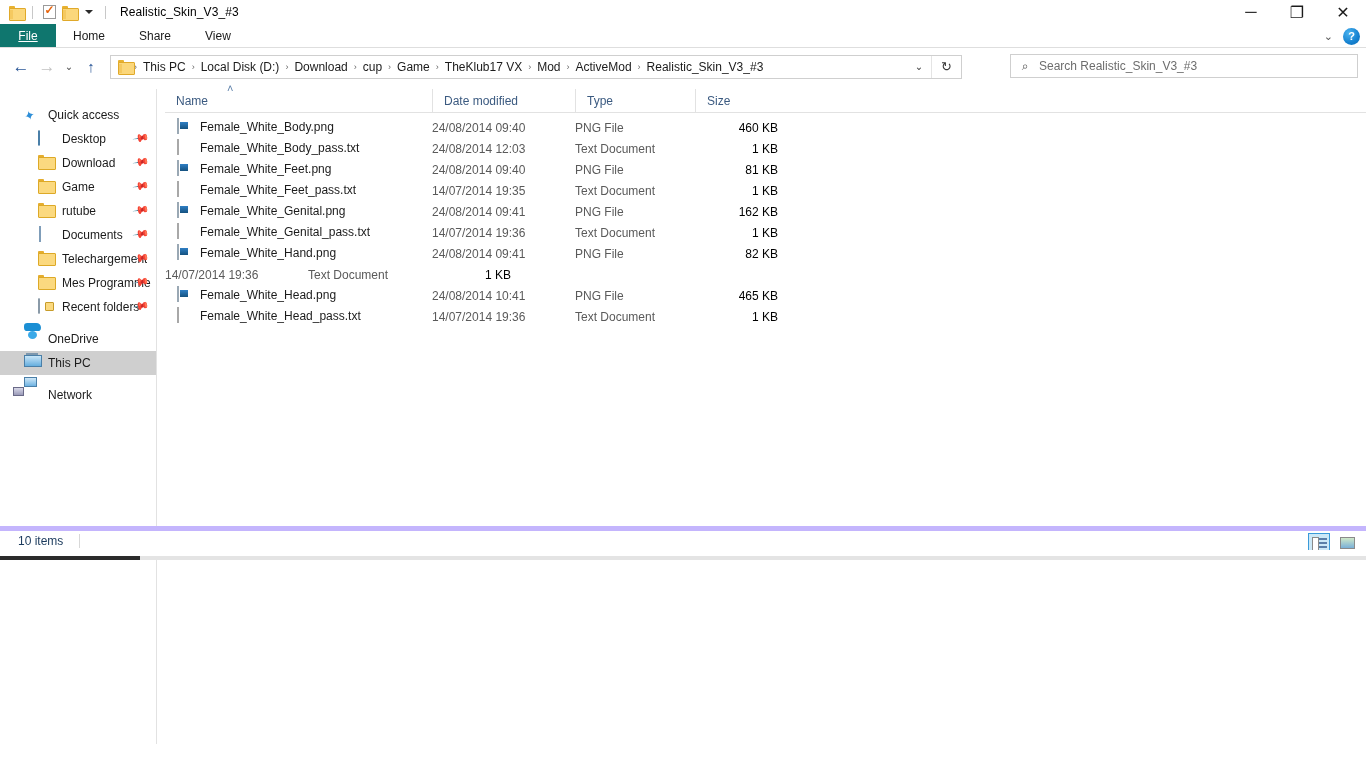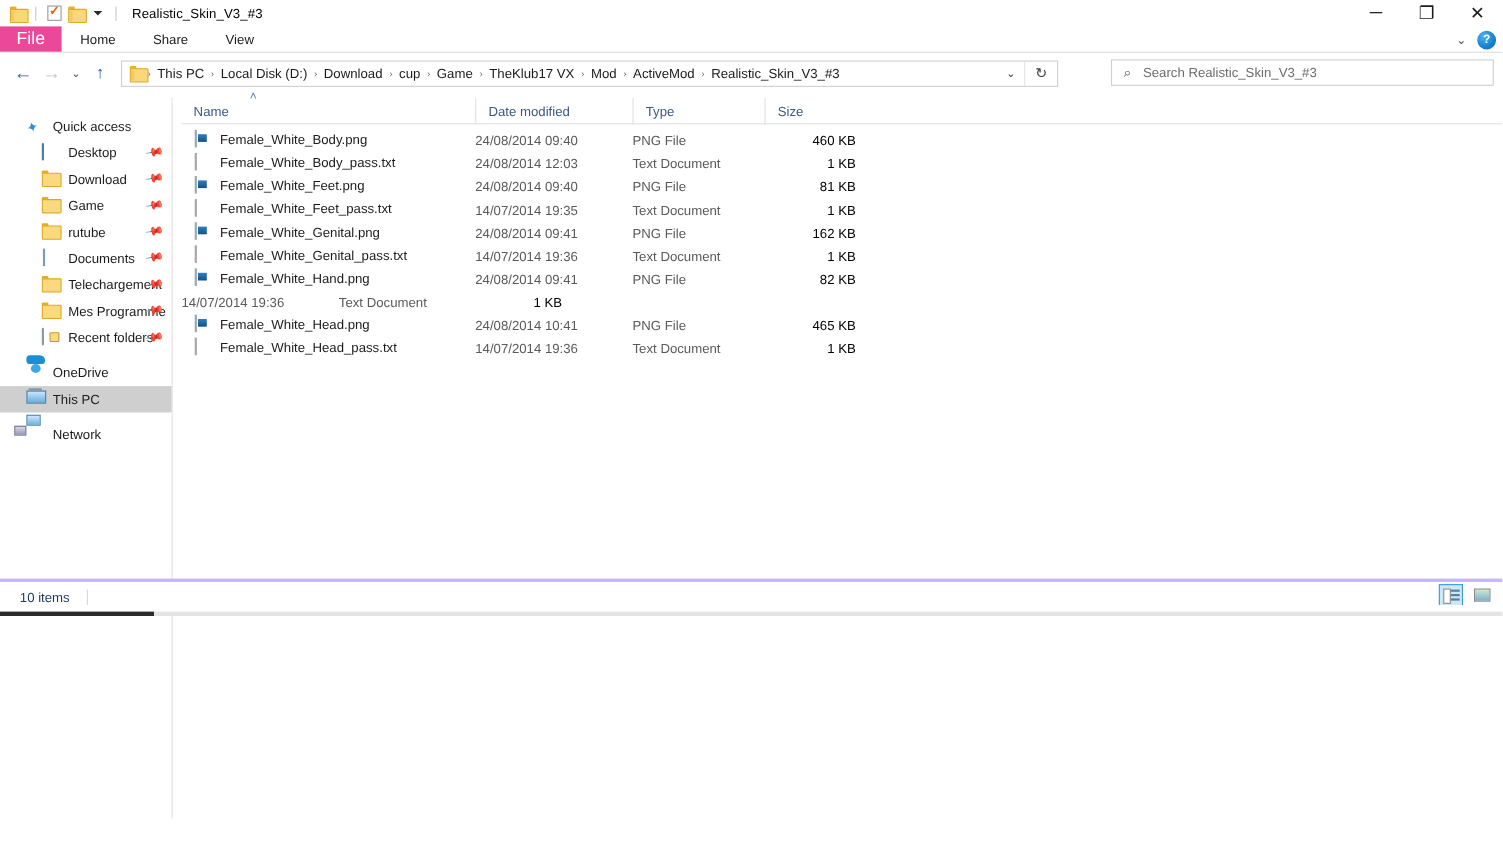--- a/index.html
+++ b/index.html
@@ -54,22 +54,22 @@
     color: #1b1b1b;
   }
 
   
   .ribbon {
     position: absolute; left: 0; top: 24px; width: 1366px; height: 24px;
     background: #ffffff; border-bottom: 1px solid #dedede;
     display: flex; align-items: stretch;
   }
   .tab-file {
-    width: 56px; background: #ec4899; color: #fff; font-size: 16px;
-    display: flex; align-items: center; justify-content: center;
+    width: 56px; background: #0f766e; color: #fff; font-size: 12px;
+    display: flex; align-items: center; justify-content: center; text-decoration: underline;
   }
   .tab {
     padding: 0 17px; font-size: 12px; color: #1b1b1b;
     display: flex; align-items: center; justify-content: center;
   }
   .ribbon-right { position: absolute; right: 6px; top: 0; height: 24px; display: flex; align-items: center; gap: 10px; }
   .chev-down { color: #555; font-size: 11px; }
   .help-btn {
     width: 17px; height: 17px; border-radius: 50%;
     background: radial-gradient(circle at 35% 30%, #4ab3ef 0%, #1581d0 60%, #0d6ab0 100%);
@@ -243,21 +243,21 @@
   }
   .ico-txt::after {
     content: ""; position: absolute; left: 2px; top: 3px; right: 2px; height: 1px;
     background: #a0a0a0;
     box-shadow: 0 2px 0 #a0a0a0, 0 4px 0 #a0a0a0, 0 6px 0 #a0a0a0, 0 8px 0 #a0a0a0;
   }
 
   
   .statusbar {
     position: absolute; left: 0; bottom: 10px; width: 1366px; height: 24px;
-    border-top: 3px solid #c4b5fd; background: #fff; display: flex; align-items: flex-end;
+    border-top: 5px solid #c4b5fd; background: #fff; display: flex; align-items: center;
   }
   .status-txt { font-size: 12px; color: #1b3a5c; margin-left: 18px; }
   .status-sep { width: 1px; height: 14px; background: #d8d8d8; margin-left: 16px; }
   .viewbtns { position: absolute; right: 8px; top: 2px; display: flex; gap: 6px; }
   .vbtn {
     width: 22px; height: 20px; display: flex; align-items: center; justify-content: center;
     border: 1px solid transparent;
   }
   .vbtn.active { background: #cbe8f7; border-color: #3a9ad9; }
   .v-details { width: 15px; height: 12px; position: relative; }

